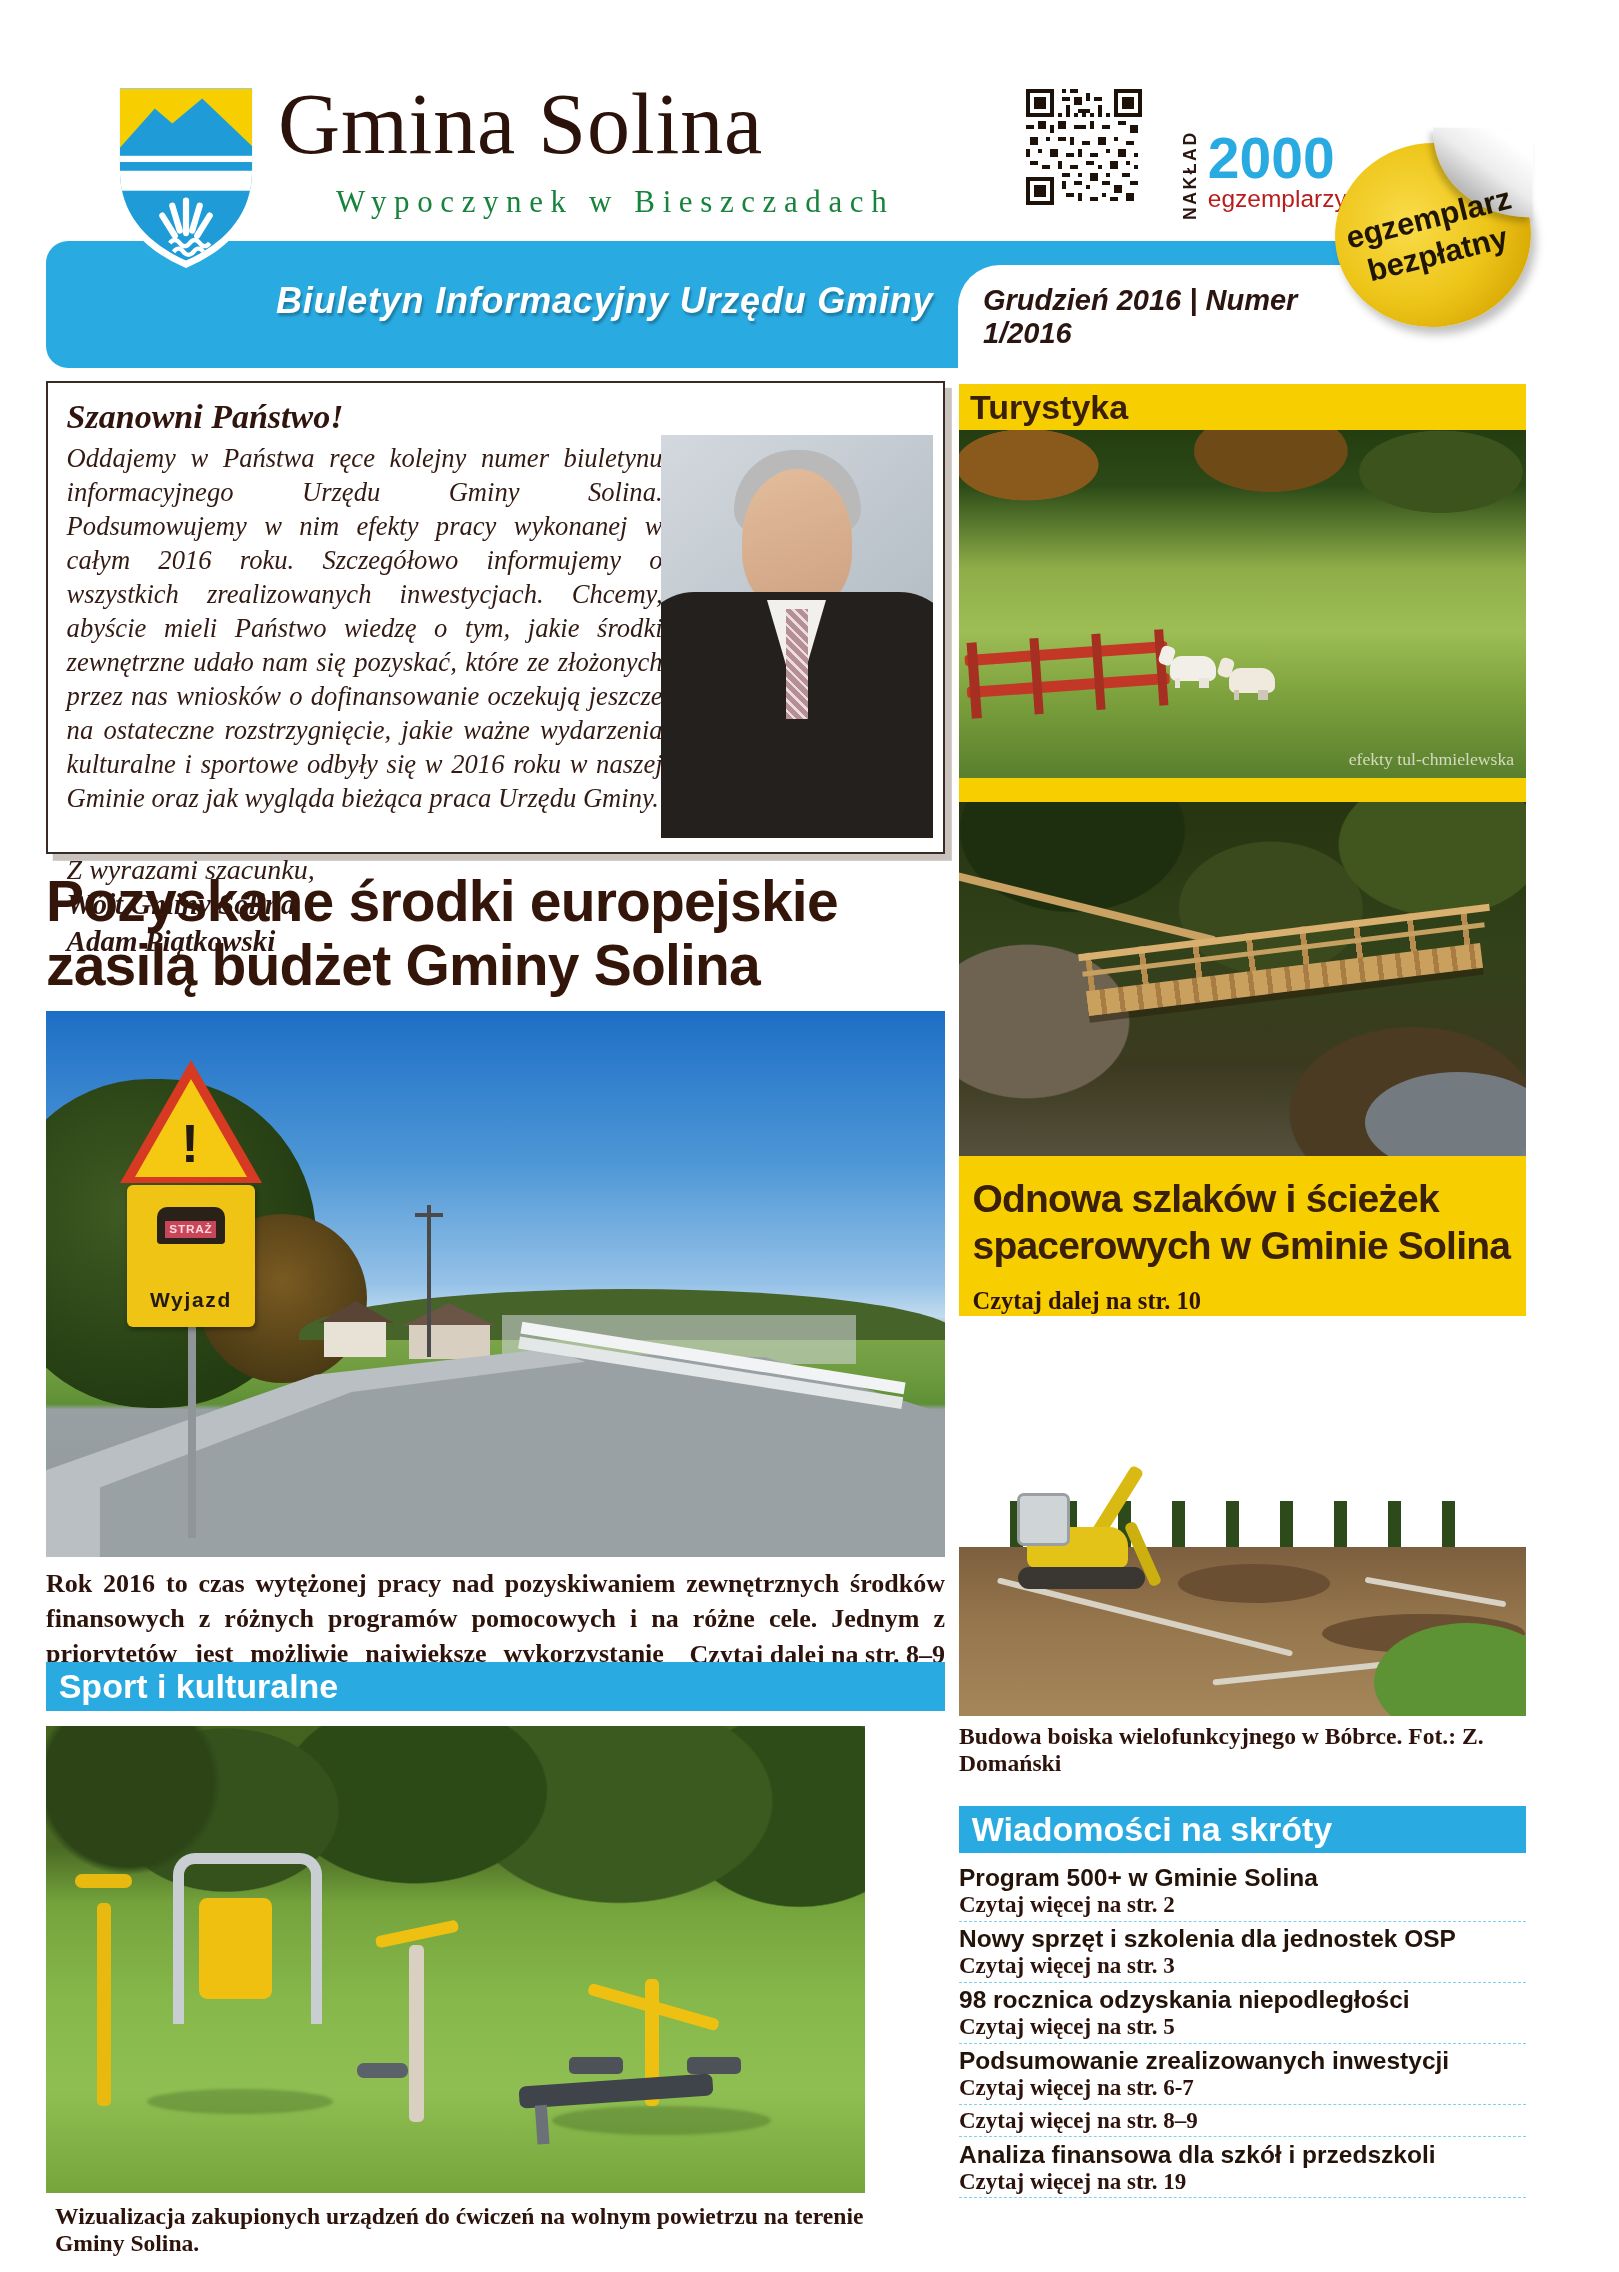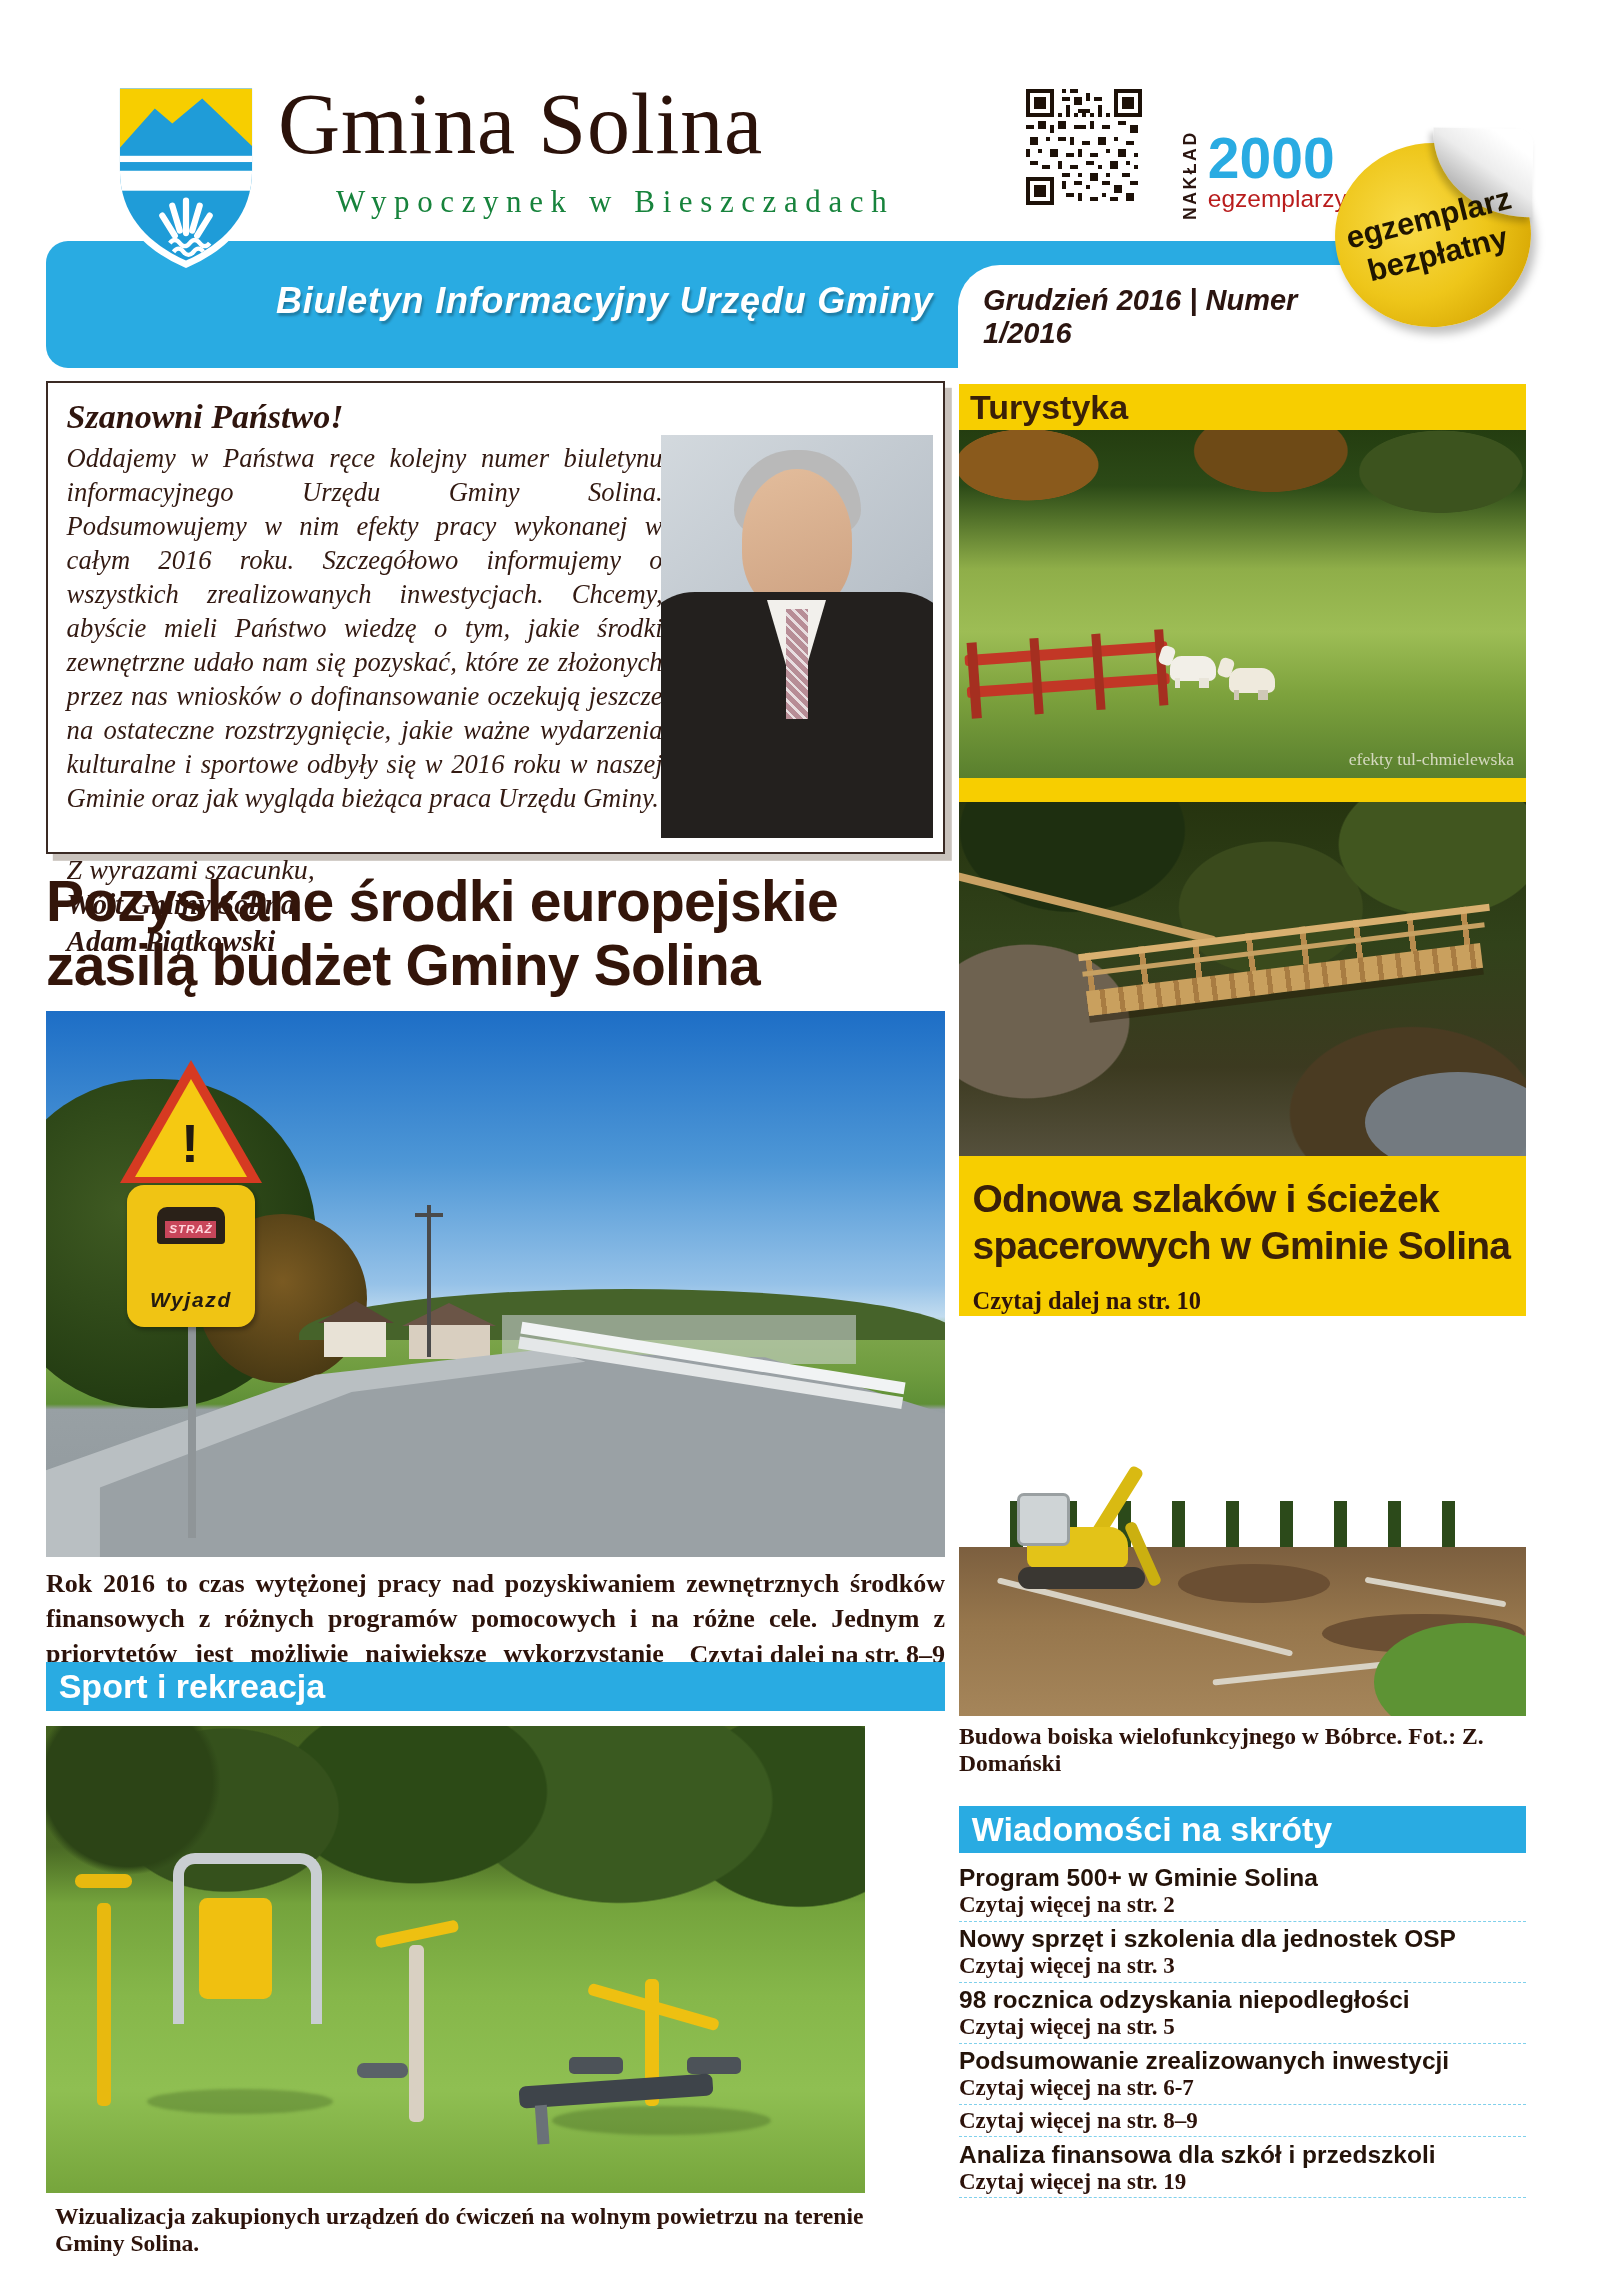--- a/index.html
+++ b/index.html
@@ -93,22 +93,22 @@
   .road-surface{position:absolute;left:0;top:329px;width:899px;height:217px;background:#9aa1a5;
         clip-path:polygon(0 100%,0 62%,34% 18%,58% 6%,80% 8%,100% 34%,100% 100%);}
   .sidewalk{position:absolute;left:0;top:329px;width:899px;height:217px;background:#b9bfc2;
         clip-path:polygon(0 60%,30% 16%,56% 4%,60% 10%,34% 24%,6% 68%,6% 100%,0 100%);}
   .guardrail{position:absolute;left:473px;top:341px;width:388px;height:11.8px;background:#f1f3f4;transform:rotate(9deg);box-shadow:0 15px 0 #e4e7e8;}
   .pole{position:absolute;left:381px;top:194px;width:4.2px;height:152px;background:#4a4a4a;}
   .pole:after{content:"";position:absolute;left:-11.8px;top:8.4px;width:28px;height:3.4px;background:#4a4a4a;}
   .sign-tri{position:absolute;left:74px;top:49px;width:0;height:0;border-left:71px solid transparent;border-right:71px solid transparent;border-bottom:123px solid #d63a22;}
   .sign-tri-in{position:absolute;left:89px;top:68px;width:0;height:0;border-left:56px solid transparent;border-right:56px solid transparent;border-bottom:98px solid #f5c912;z-index:1;}
   .sign-excl{position:absolute;left:135px;top:101px;z-index:2;font-size:54px;font-weight:900;color:#231a10;}
-  .sign-sq{position:absolute;left:81px;top:174px;width:128px;height:142px;background:#f0c414;border-radius:17px;z-index:2;
-        box-shadow:1.7px 2.5px 4.2px rgba(0,0,0,.3);text-align:center;font-style:italic;}
+  .sign-sq{position:absolute;left:81px;top:174px;width:128px;height:142px;background:#f0c414;border-radius:6px;z-index:2;
+        box-shadow:1.7px 2.5px 4.2px rgba(0,0,0,.3);text-align:center;}
   .sign-car{position:absolute;left:30px;top:22px;width:68px;height:37px;background:#2a2118;border-radius:10px 10px 3.4px 3.4px;}
   .sign-plate{position:absolute;left:8.4px;top:13.5px;width:51px;height:17px;background:#c8465a;color:#ffd7dd;
         font-size:11.8px;font-weight:bold;line-height:17px;letter-spacing:0.8px;}
   .sign-word{position:absolute;left:0;bottom:15px;width:100%;font-size:21px;font-weight:bold;color:#231a10;letter-spacing:1.7px;}
   .sign-pole{position:absolute;left:142px;top:316px;width:7.6px;height:211px;background:#8f9598;}
 
   
   #ph-play{left:46px;top:1726px;width:819px;height:467px;
         background:
           radial-gradient(circle at 10% 12%,#2c4416 0 10%,transparent 11%),
@@ -387,21 +387,21 @@
     </div>
     <div class="sign-pole"></div>
   </div>
 
   <div id="lead-par" style="height:106px;">
     <span>Rok 2016 to czas wytężonej pracy nad pozyskiwaniem zewnętrznych środków finansowych z różnych programów pomocowych i na różne cele. Jednym z priorytetów jest możliwie największe wykorzystanie możliwości, jakie daje obecna perspektywa finansowa.</span>
     <span id="lead-more">Czytaj dalej na str. 8–9</span>
   </div>
 
   <div class="abs bar-blue" style="left:46px;top:1662px;width:899px;height:49px;">
-    <span>Sport i rekreacja</span>
+    <span>Sport i kulturalne</span>
   </div>
 
   <div id="ph-play" class="photo">
     <div class="shadow" style="left:101px;top:363px;width:186px;height:25px;"></div>
     <div class="shadow" style="left:506px;top:380px;width:219px;height:29px;"></div>
     <div class="eq-tower"></div>
     <div class="eq-arch"></div>
     <div class="eq-mid"></div>
     <div class="eq-press">
       <div class="p1"></div>

